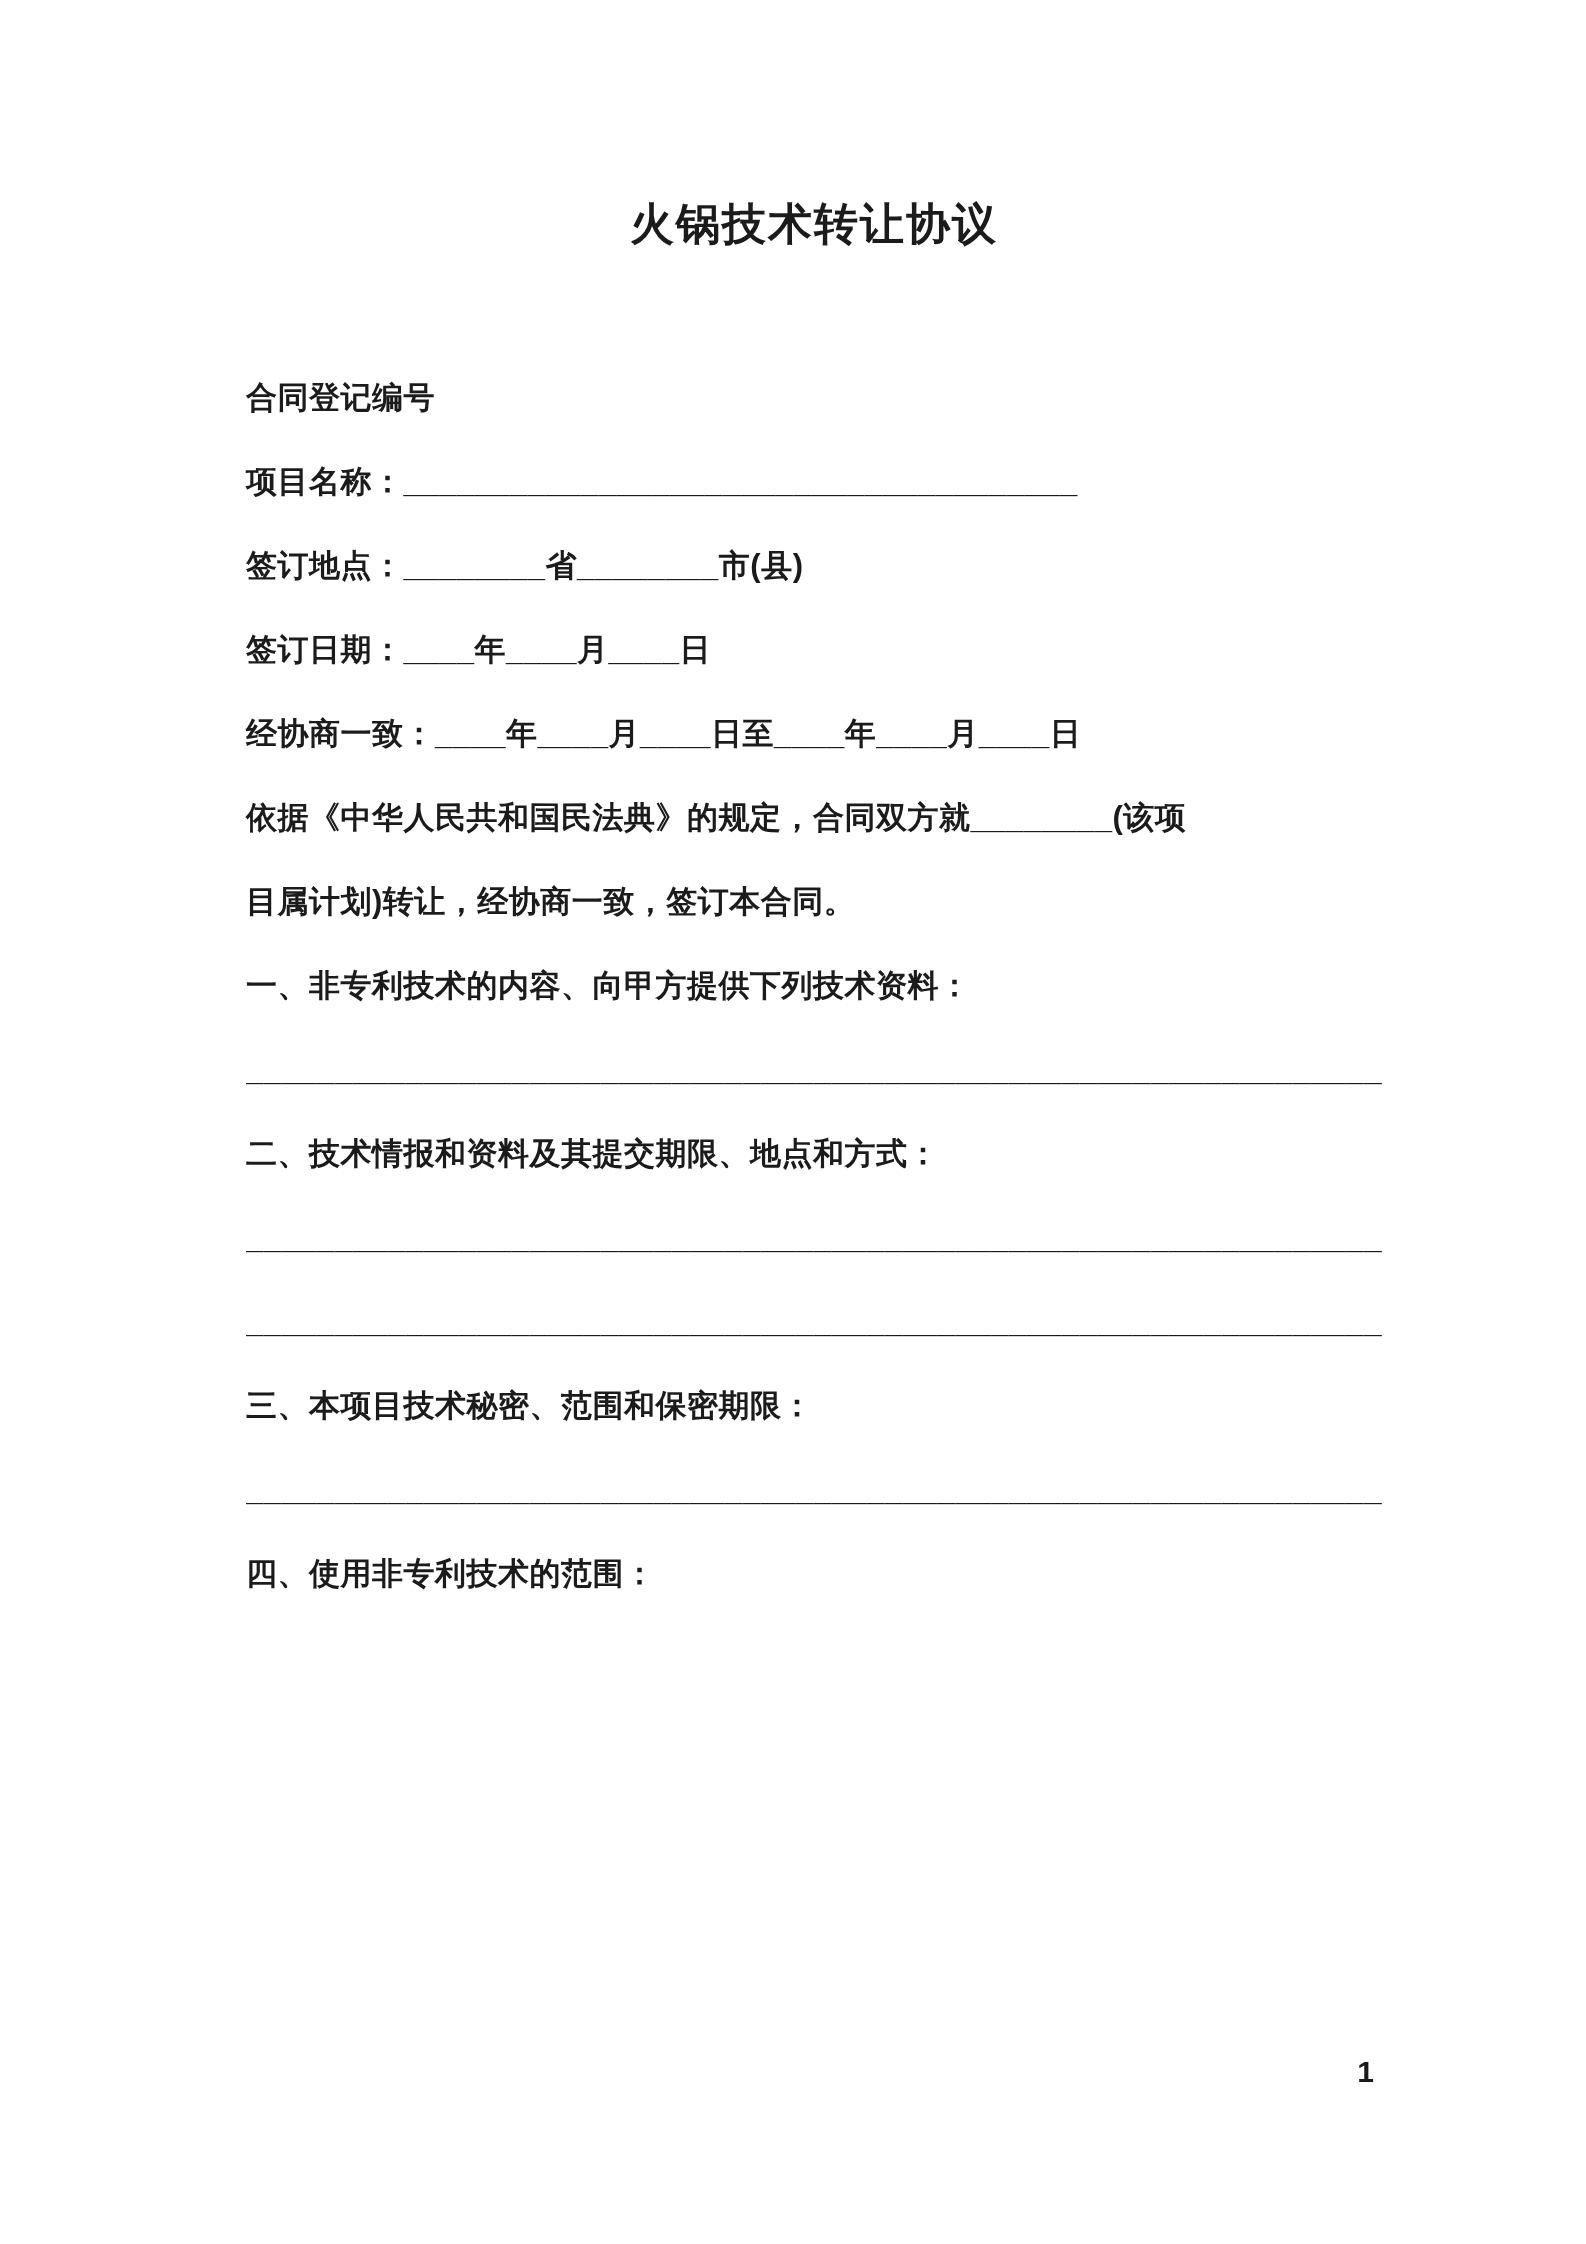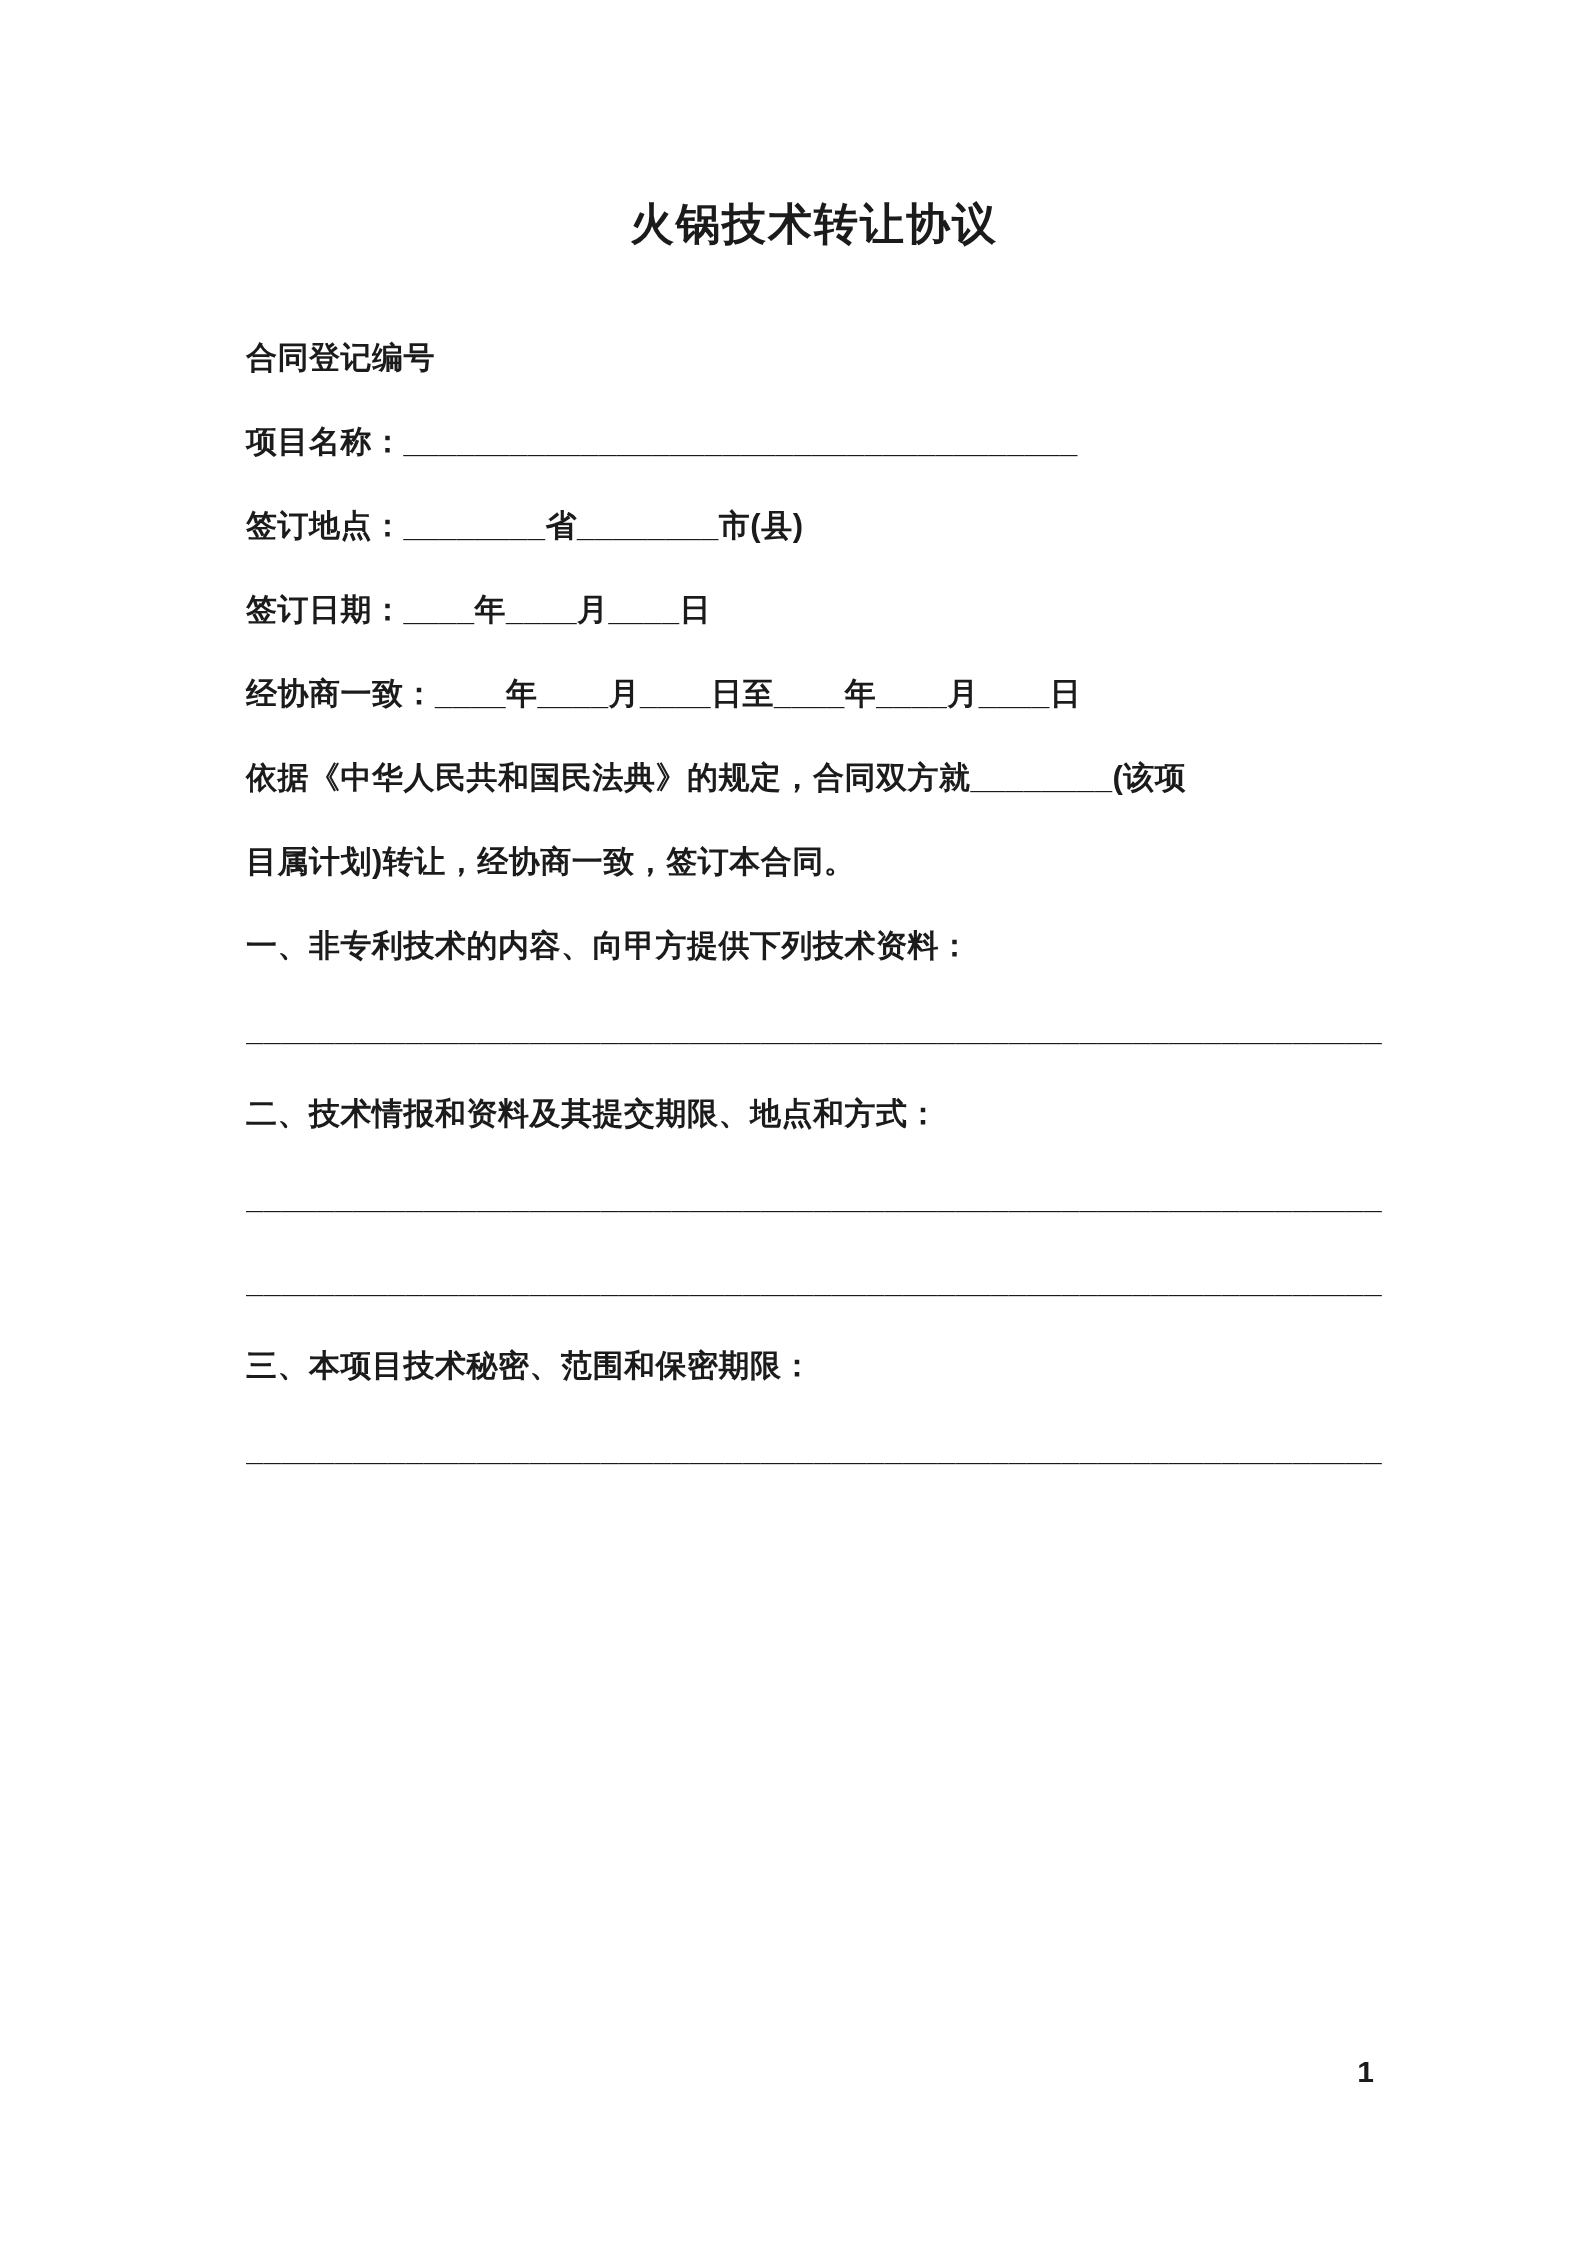--- a/index.html
+++ b/index.html
@@ -19,21 +19,21 @@
     position: absolute;
     left: 246px;
     top: 192px;
     width: 1136px;
   }
   .doc-title {
     font-size: 44px;
     line-height: 64px;
     text-align: center;
     letter-spacing: 2px;
-    margin-bottom: 60px;
+    margin-bottom: 100px;
   }
   .line {
     font-size: 31px;
     line-height: 84px;
     height: 84px;
     white-space: nowrap;
     letter-spacing: 0.5px;
   }
   .line.blank {
     overflow: hidden;
@@ -62,17 +62,18 @@
     <div class="line">经协商一致：____年____月____日至____年____月____日</div>
     <div class="line">依据《中华人民共和国民法典》的规定，合同双方就________(该项</div>
     <div class="line">目属计划)转让，经协商一致，签订本合同。</div>
     <div class="line">一、非专利技术的内容、向甲方提供下列技术资料：</div>
     <div class="line blank">_________________________________________________________________</div>
     <div class="line">二、技术情报和资料及其提交期限、地点和方式：</div>
     <div class="line blank">_________________________________________________________________</div>
     <div class="line blank">_________________________________________________________________</div>
     <div class="line">三、本项目技术秘密、范围和保密期限：</div>
     <div class="line blank">_________________________________________________________________</div>
+    <div class="line">四、使用非专利技术的范围：</div>
 
   </div>
 
   <div class="page-number">1</div>
 </div>
 
 </body></html>

